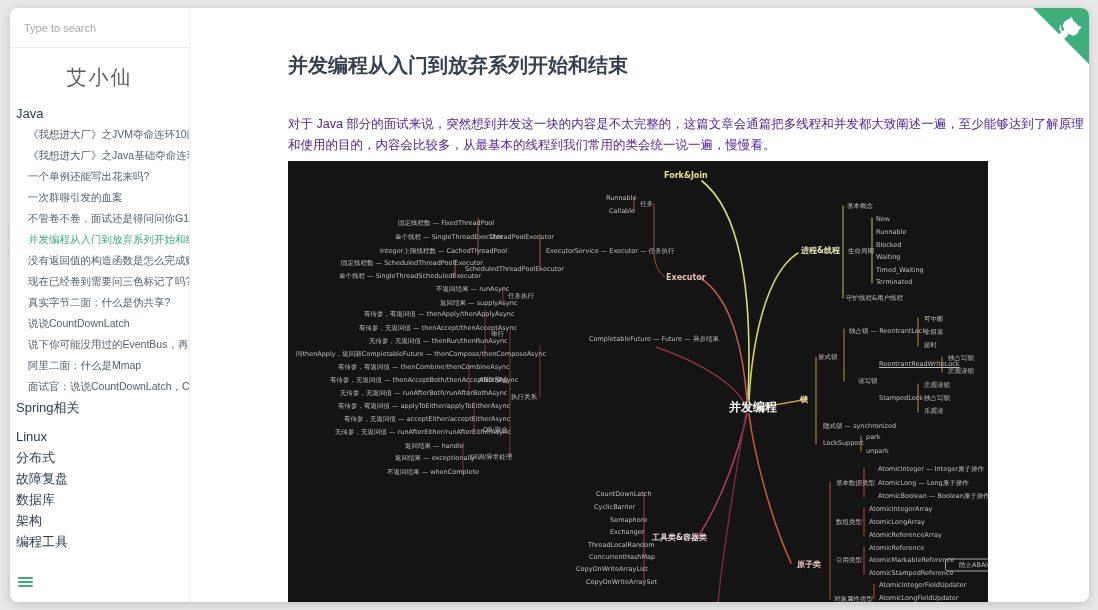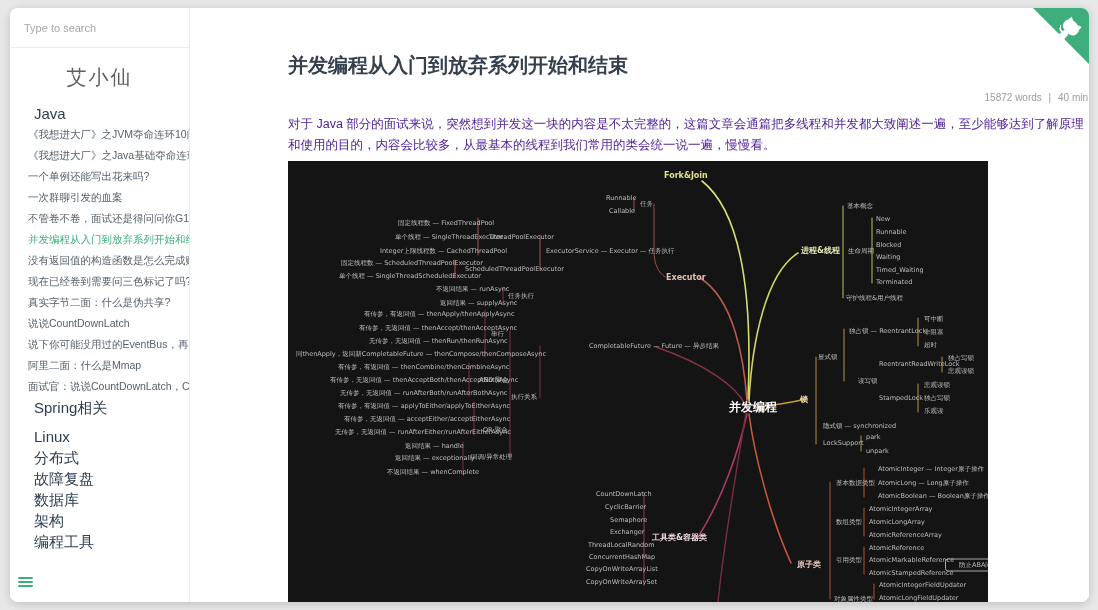--- a/index.html
+++ b/index.html
@@ -6,21 +6,21 @@
   html,body { width:1098px; height:610px; background:#e8e8e8; font-family:"Liberation Sans","DejaVu Sans",sans-serif; overflow:hidden; }
   .window { position:absolute; left:10px; top:8px; width:1079px; height:594px; background:#fff; border-radius:8px; overflow:hidden; box-shadow:0 2px 10px rgba(0,0,0,.18); }
 
   
   .sidebar { position:absolute; left:0; top:0; width:180px; height:100%; background:#fff; border-right:1px solid #eaecef; }
   .searchbox { display:block; width:100%; height:40px; border:none; outline:none; border-bottom:1px solid #eaecef; padding:0 14px; font-size:11px; color:#555; font-family:inherit; background:transparent; }
   .searchbox::placeholder { color:#a8a8a8; }
   .site-title { text-align:center; font-size:20px; color:#5f5f5f; letter-spacing:2px; margin:16px 0 12px; font-weight:400; }
   .nav { font-size:10.5px; }
   .nav div { line-height:21px; white-space:nowrap; overflow:hidden; cursor:pointer; }
-  .nav .nav-section { padding-left:24px; color:#2c3e50; font-size:15px; }
+  .nav .nav-section { padding-left:6px; color:#2c3e50; font-size:13px; }
   .nav .nav-item { padding-left:18px; color:#50holder5a65; color:#545f6a; }
   .nav .nav-item.active { color:#3eaf7c; }
   .nav .gap { margin-top:8px; }
   .toggle { position:absolute; left:8px; bottom:13px; width:15px; cursor:pointer; }
   .toggle i { display:block; height:2px; background:#3eaf7c; margin:2px 0; border-radius:1px; }
 
   
   .main { position:absolute; left:180px; top:0; right:0; bottom:0; background:#fff; }
   .article-title { position:absolute; left:98px; top:44px; font-size:20px; font-weight:700; color:#34404d; }
   .meta { position:absolute; left:98px; top:84px; width:800px; text-align:right; font-size:10px; color:#9b9b9b; }
@@ -69,25 +69,20 @@
         <div class="nav-section">架构</div>
         <div class="nav-section">编程工具</div>
       </div>
     <div class="toggle">
       <span><i></i><i></i><i></i></span>
     </div>
   </div>
 
   <div class="main">
     <h1 class="article-title">并发编程从入门到放弃系列开始和结束</h1>
-    <div class="meta">
-      <span>15872 words</span>
-      <span>|</span>
-      <span>40 min</span>
-    </div>
     <p class="para">对于 Java 部分的面试来说，突然想到并发这一块的内容是不太完整的，这篇文章会通篇把多线程和并发都大致阐述一遍，至少能够达到了解原理和使用的目的，内容会比较多，从最基本的线程到我们常用的类会统一说一遍，慢慢看。</p>
 
     <div class="mindmap">
       <svg class="curves" width="700" height="441">
           <path d="M414,20 C462,58 463,170 460,238" stroke="#d6de6e" stroke-width="1.6" fill="none" stroke-linecap="round"></path>
           <path d="M510,92 C478,112 464,180 461,240" stroke="#cfd564" stroke-width="1.6" fill="none" stroke-linecap="round"></path>
           <path d="M412,117 C446,138 456,198 459,240" stroke="#b95c4e" stroke-width="1.6" fill="none" stroke-linecap="round"></path>
           <path d="M368,186 C420,204 448,226 457,243" stroke="#8a3242" stroke-width="1.4" fill="none" stroke-linecap="round"></path>
           <path d="M366,43 L366,90 C366,104 371,112 377,116" stroke="#9c4f44" stroke-width="1" fill="none" stroke-linecap="round"></path>
           <path d="M346,37 L346,50" stroke="#9c4f44" stroke-width="1" fill="none" stroke-linecap="round"></path>
@@ -146,21 +141,21 @@
           <span class="ml" style="left: 191px; top: 219px;">AND 聚合</span>
           <span class="ml" style="left: 50px; top: 245px;">有传参，有返回值 — applyToEither/applyToEitherAsync</span>
           <span class="ml" style="left: 56px; top: 258px;">有传参，无返回值 — acceptEither/acceptEitherAsync</span>
           <span class="ml" style="left: 47px; top: 271px;">无传参，无返回值 — runAfterEither/runAfterEitherAsync</span>
           <span class="ml" style="left: 195px; top: 269px;">OR 聚合</span>
           <span class="ml" style="left: 117px; top: 285px;">返回结果 — handle</span>
           <span class="ml" style="left: 107px; top: 297px;">返回结果 — exceptionally</span>
           <span class="ml" style="left: 99px; top: 311px;">不返回结果 — whenComplete</span>
           <span class="ml" style="left: 183px; top: 296px;">回调/异常处理</span>
           <span class="ml" style="left: 223px; top: 236px;">执行关系</span>
-          <span class="ml" style="left: 257px; top: 185px; padding-left: 44px;">CompletableFuture — Future — 异步结果</span>
+          <span class="ml" style="left: 257px; top: 178px; padding-left: 44px;">CompletableFuture — Future — 异步结果</span>
           <span class="ml head" style="left: 376px; top: 14px; color: rgb(223, 224, 140);">Fork&amp;Join</span>
           <span class="ml head" style="left: 378px; top: 116px; color: rgb(230, 190, 178);">Executor</span>
           <span class="ml head" style="left: 513px; top: 89px; color: rgb(230, 232, 180);">进程&amp;线程</span>
           <span class="ml center" style="left: 441px; top: 246px; color: rgb(255, 255, 255);">并发编程</span>
           <span class="ml head" style="left: 512px; top: 238px; color: rgb(236, 220, 174);">锁</span>
           <span class="ml head" style="left: 364px; top: 376px; color: rgb(240, 216, 226);">工具类&amp;容器类</span>
           <span class="ml head" style="left: 509px; top: 403px; color: rgb(236, 202, 189);">原子类</span>
           <span class="ml" style="left: 559px; top: 45px;">基本概念</span>
           <span class="ml" style="left: 560px; top: 90px;">生命周期</span>
           <span class="ml" style="left: 588px; top: 58px;">New</span>
@@ -169,38 +164,38 @@
           <span class="ml" style="left: 588px; top: 96px;">Waiting</span>
           <span class="ml" style="left: 588px; top: 109px;">Timed_Waiting</span>
           <span class="ml" style="left: 588px; top: 121px;">Terminated</span>
           <span class="ml" style="left: 558px; top: 137px;">守护线程&amp;用户线程</span>
           <span class="ml" style="left: 530px; top: 196px;">显式锁</span>
           <span class="ml" style="left: 561px; top: 170px;">独占锁 — ReentrantLock</span>
           <span class="ml" style="left: 636px; top: 158px;">可中断</span>
           <span class="ml" style="left: 636px; top: 171px;">非阻塞</span>
           <span class="ml" style="left: 636px; top: 184px;">超时</span>
           <span class="ml" style="left: 570px; top: 220px;">读写锁</span>
-          <span class="ml" style="left: 591px; top: 203px;">ReentrantReadWriteLock</span>
+          <span class="ml" style="left: 591px; top: 203px; text-decoration: underline;">ReentrantReadWriteLock</span>
           <span class="ml" style="left: 660px; top: 197px;">独占写锁</span>
           <span class="ml" style="left: 660px; top: 210px;">悲观读锁</span>
           <span class="ml" style="left: 591px; top: 237px;">StampedLock</span>
           <span class="ml" style="left: 636px; top: 224px;">悲观读锁</span>
           <span class="ml" style="left: 636px; top: 237px;">独占写锁</span>
           <span class="ml" style="left: 636px; top: 250px;">乐观读</span>
           <span class="ml" style="left: 535px; top: 265px;">隐式锁 — synchronized</span>
           <span class="ml" style="left: 535px; top: 282px;">LockSupport</span>
           <span class="ml" style="left: 578px; top: 276px;">park</span>
           <span class="ml" style="left: 578px; top: 290px;">unpark</span>
           <span class="ml" style="left: 308px; top: 333px;">CountDownLatch</span>
-          <span class="ml" style="left: 317px; top: 346px;">CyclicBarrier</span>
+          <span class="ml" style="left: 306px; top: 346px;">CyclicBarrier</span>
           <span class="ml" style="left: 322px; top: 359px;">Semaphore</span>
           <span class="ml" style="left: 322px; top: 371px;">Exchanger</span>
           <span class="ml" style="left: 300px; top: 384px;">ThreadLocalRandom</span>
           <span class="ml" style="left: 301px; top: 396px;">ConcurrentHashMap</span>
-          <span class="ml" style="left: 298px; top: 408px;">CopyOnWriteArrayList</span>
+          <span class="ml" style="left: 288px; top: 408px;">CopyOnWriteArrayList</span>
           <span class="ml" style="left: 298px; top: 421px;">CopyOnWriteArraySet</span>
           <span class="ml" style="left: 548px; top: 322px;">基本数据类型</span>
           <span class="ml" style="left: 590px; top: 308px;">AtomicInteger — Integer原子操作</span>
           <span class="ml" style="left: 590px; top: 322px;">AtomicLong — Long原子操作</span>
           <span class="ml" style="left: 590px; top: 335px;">AtomicBoolean — Boolean原子操作</span>
           <span class="ml" style="left: 548px; top: 361px;">数组类型</span>
           <span class="ml" style="left: 581px; top: 348px;">AtomicIntegerArray</span>
           <span class="ml" style="left: 581px; top: 361px;">AtomicLongArray</span>
           <span class="ml" style="left: 581px; top: 374px;">AtomicReferenceArray</span>
           <span class="ml" style="left: 548px; top: 399px;">引用类型</span>

